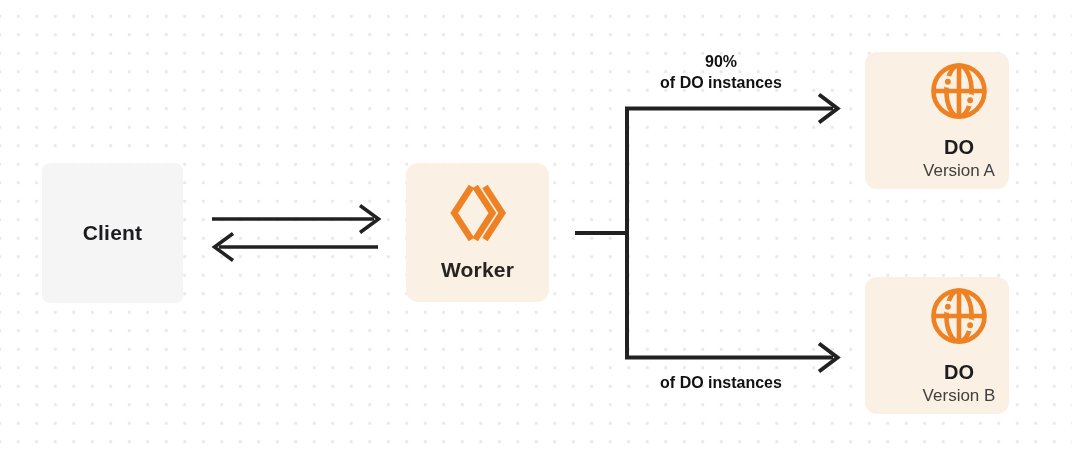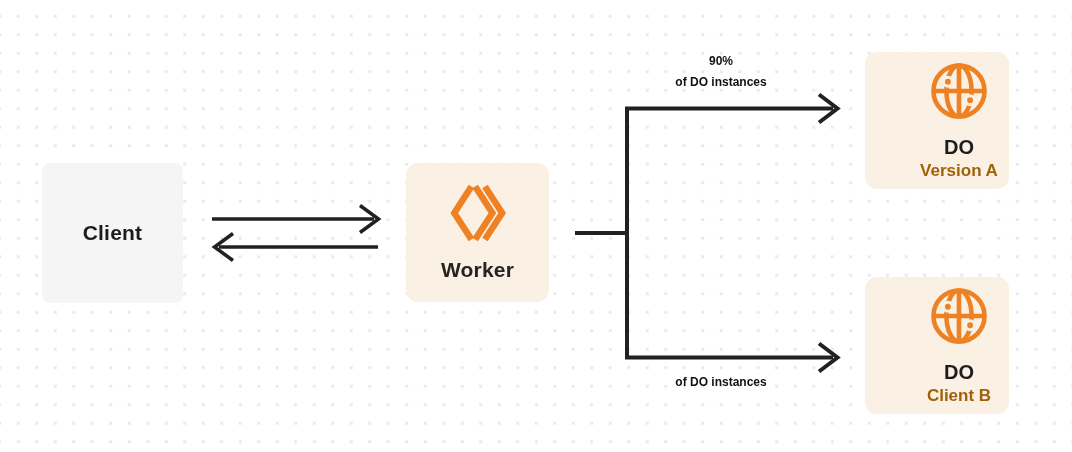--- a/index.html
+++ b/index.html
@@ -39,25 +39,25 @@
     left:865px;width:144px;height:137px;
     background:var(--card-cream,#FAF1E4);
     border-radius:12px;
     justify-content:flex-start;
     padding-top:10px;
     padding-left:44px;
   }
   .do-a{top:52px;}
   .do-b{top:277px;}
   .do-title{font-size:20px;font-weight:700;color:#1d1d1f;margin-top:16px;line-height:1.1;}
-  .do-subtitle{font-size:17px;font-weight:700;color:#a16207;margin-top:3px;}
+  .do-subtitle{font-size:17px;font-weight:400;color:#404040;margin-top:3px;}
   .edge-label{
     position:absolute;left:621px;width:200px;
     text-align:center;
-    font-size:12px;font-weight:600;color:#111;
+    font-size:16px;font-weight:600;color:#111;
     line-height:21px;
   }
   .edge-label-top{top:51px;}
   .edge-label-bottom{top:372px;}
   .connector-layer{position:absolute;left:0;top:0;width:1072px;height:452px;pointer-events:none;}
   .connector-layer path{fill:none;stroke:var(--line-dark,#212121);}
   svg{overflow:visible;display:block;}
   .icon-svg path,.icon-svg circle,.icon-svg ellipse,.icon-svg line{vector-effect:non-scaling-stroke;}
 </style>
 </head>
@@ -124,16 +124,16 @@
       <g fill="none" stroke="var(--accent-orange,#EE8123)" stroke-width="4.6">
         <circle cx="30" cy="30" r="26.4"></circle>
         <line x1="4" y1="30" x2="56" y2="30"></line>
         <line x1="30" y1="4" x2="30" y2="56"></line>
         <ellipse cx="30" cy="30" rx="13" ry="26.4"></ellipse>
       </g>
       <circle cx="18.5" cy="20.5" r="4.6" fill="var(--accent-orange,#EE8123)" stroke="var(--card-cream,#FAF1E4)" stroke-width="3"></circle>
       <circle cx="41.5" cy="39.5" r="4.6" fill="var(--accent-orange,#EE8123)" stroke="var(--card-cream,#FAF1E4)" stroke-width="3"></circle>
     </svg>
     <span class="do-title">DO</span>
-    <span class="do-subtitle">Client B</span>
+    <span class="do-subtitle">Version B</span>
   </div>
 
 </div>
 
 </body></html>

